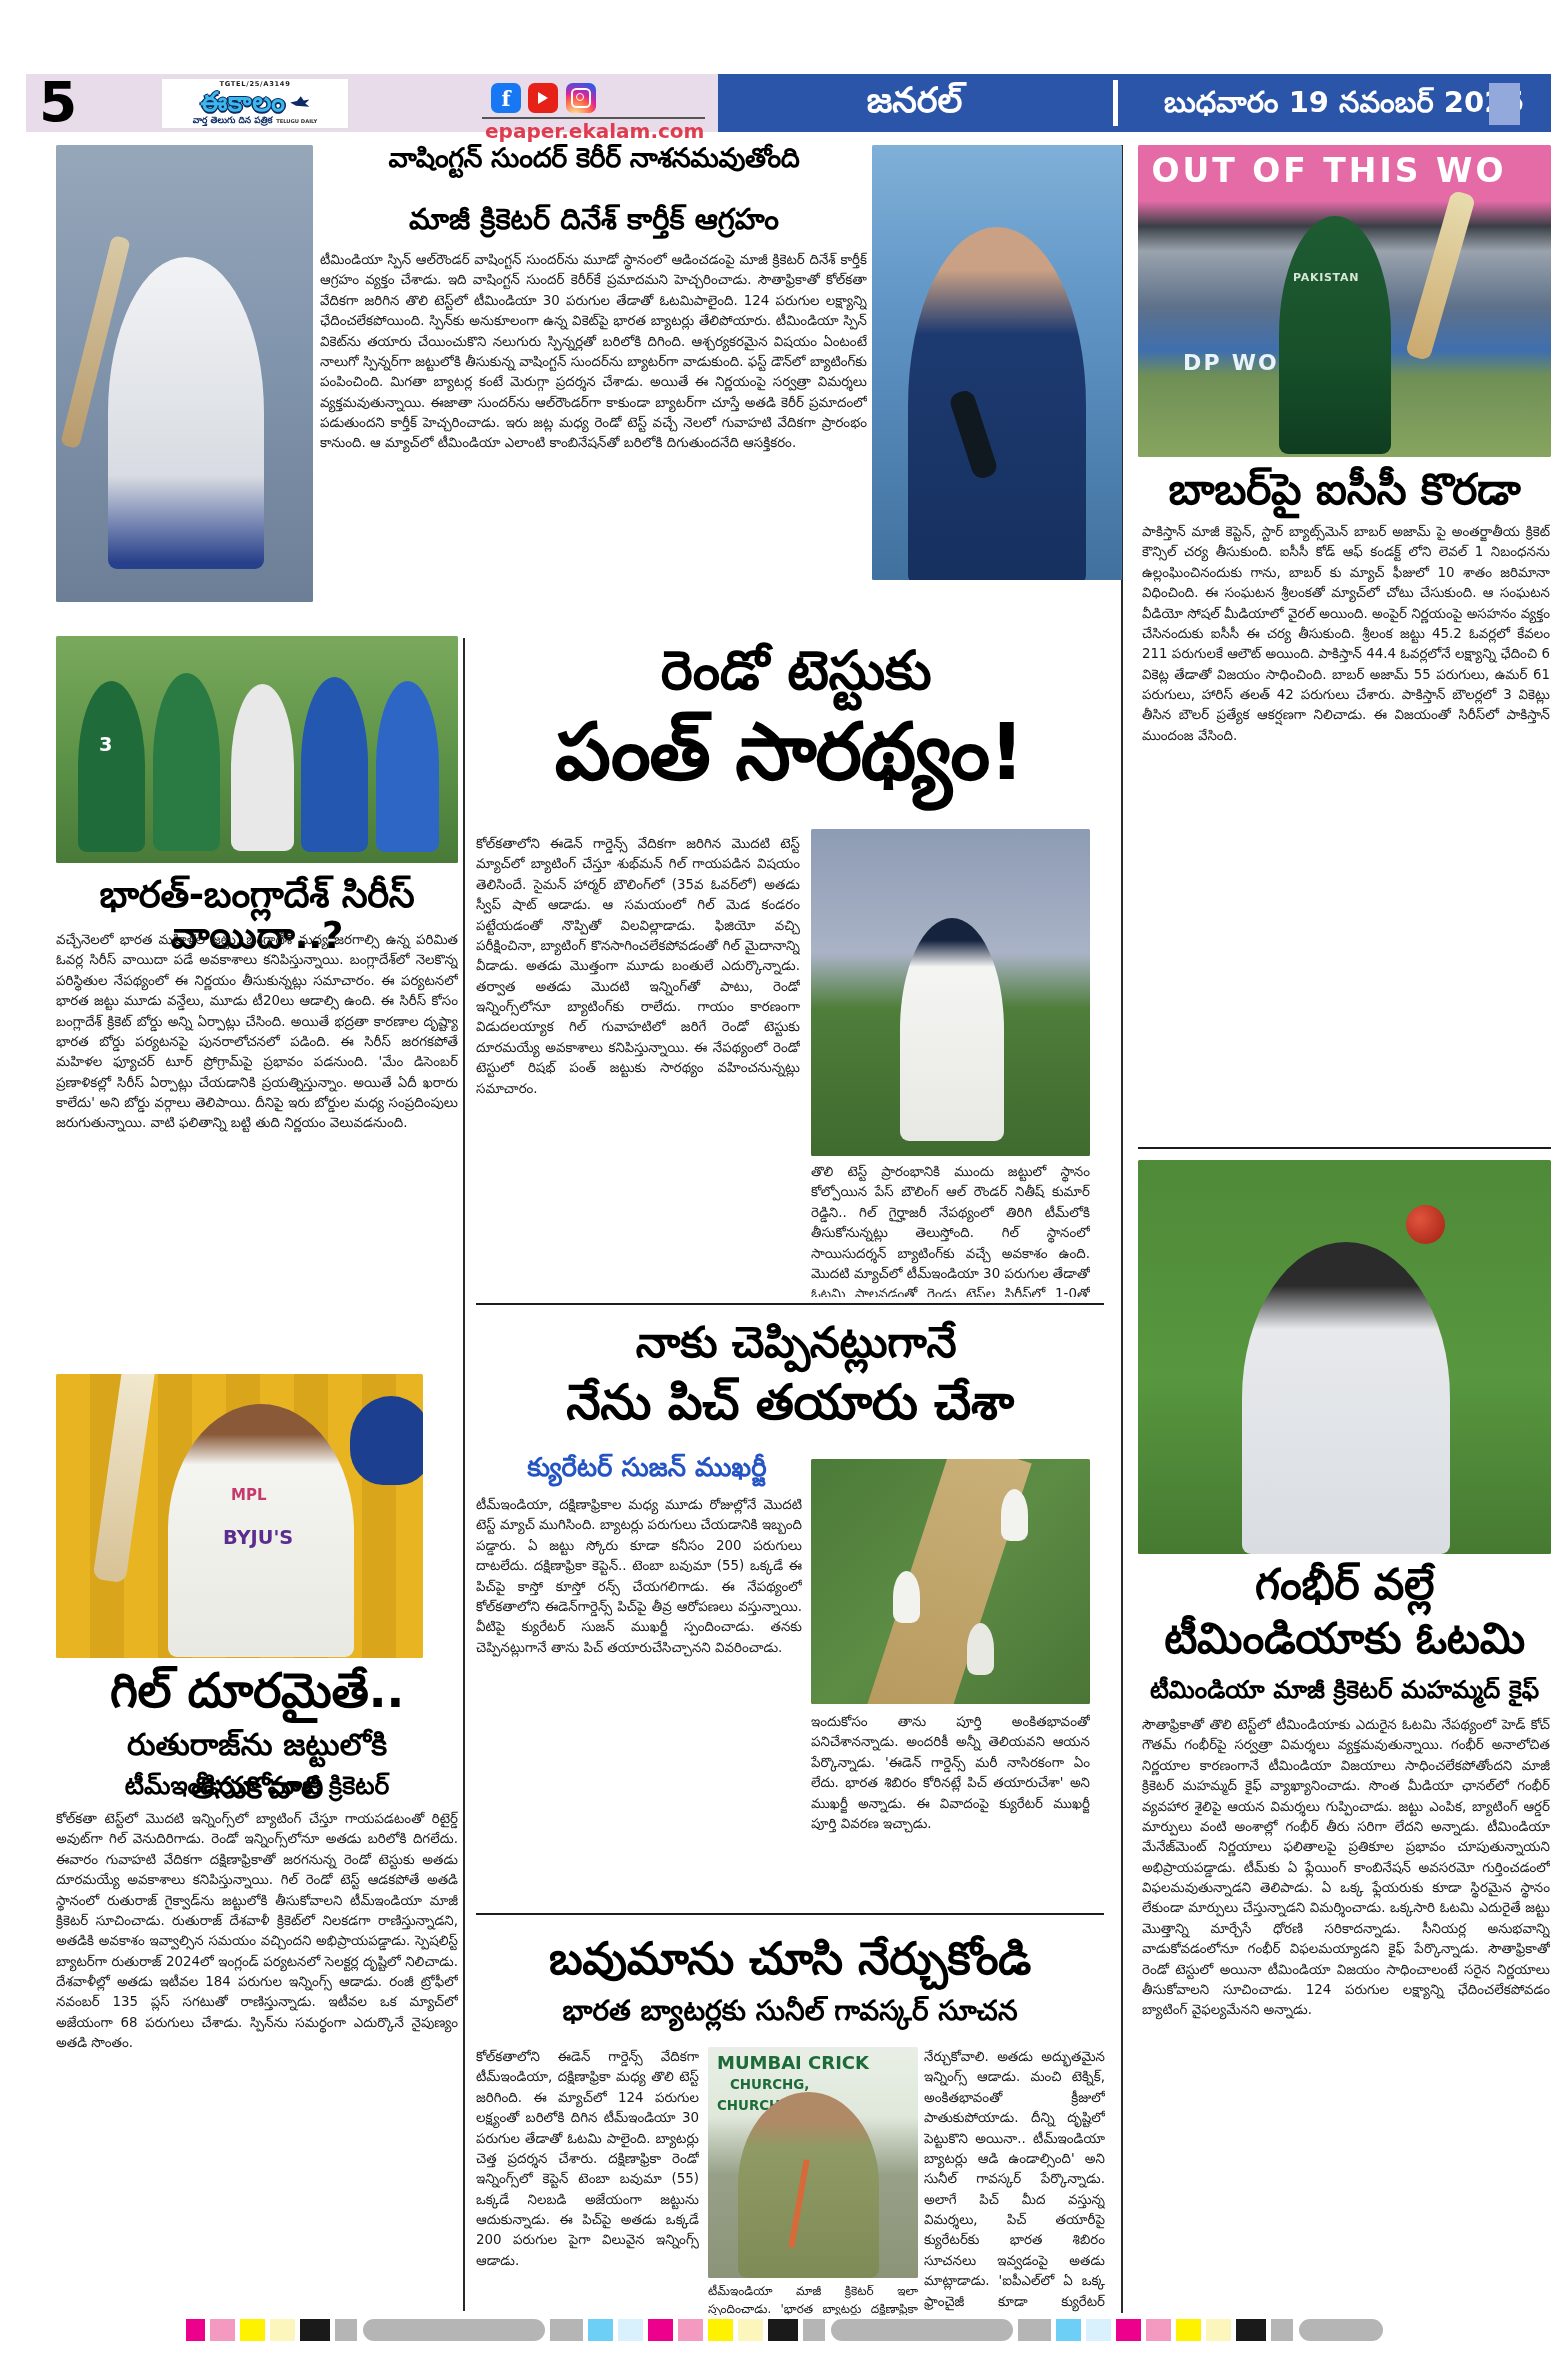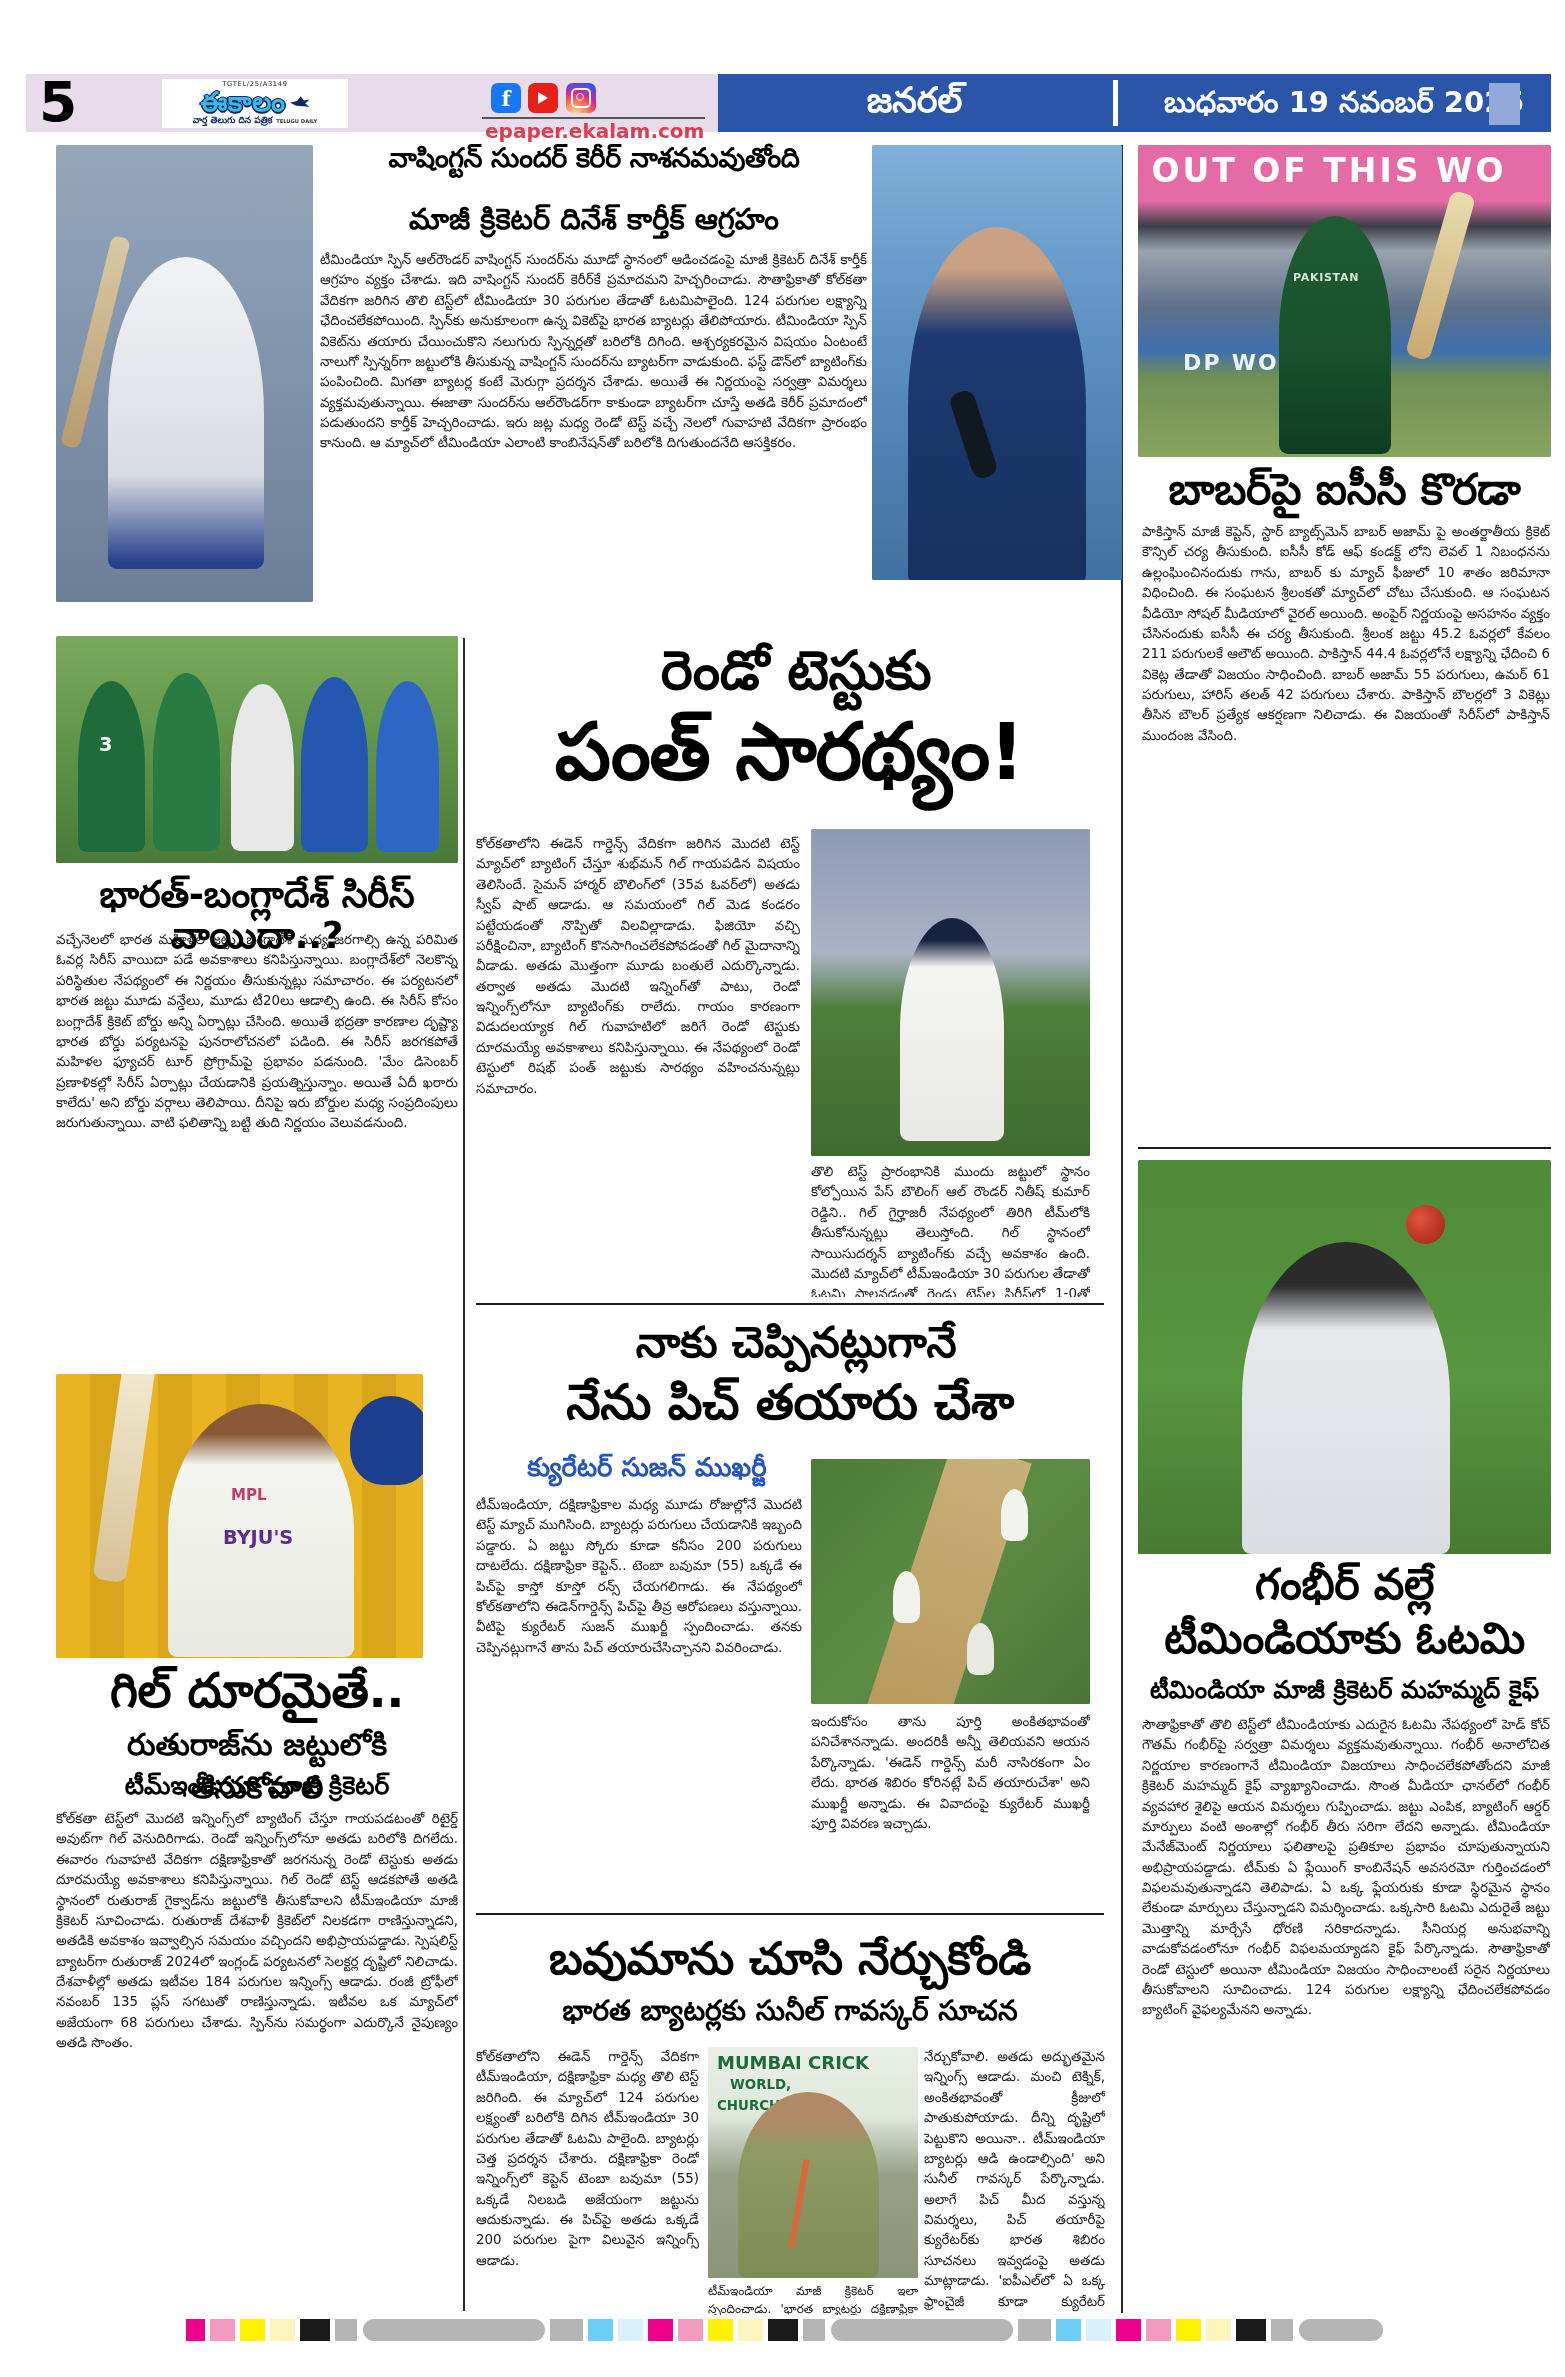--- a/index.html
+++ b/index.html
@@ -13,21 +13,21 @@
   .vrule{width:1.5px;background:#2a2a2a;}
   .hrule{height:2.2px;background:#1c1c1c;}
   .photo{position:absolute;overflow:hidden;border-radius:1.5px;}
   .photo .ov{position:absolute;font-weight:800;white-space:nowrap;}
   
   .pink-bar{background:#e9dcea;}
   .blue-bar{background:#2b55a8;}
   .logo-box{background:#fff;display:flex;flex-direction:column;align-items:center;justify-content:center;box-shadow:0 0 0 0.7px #ddd;}
   .logo-title{font-size:27px;font-weight:900;color:#3cb9ea;
               text-shadow:-1.5px 0 #0d2a63,1.5px 0 #0d2a63,0 -1.5px #0d2a63,0 1.5px #0d2a63;letter-spacing:0.7px;line-height:1;}
-  .logo-reg{font-size:6.7px;color:#222;font-weight:400;letter-spacing:0.7px;}
+  .logo-reg{font-size:6.7px;color:#222;font-weight:700;letter-spacing:0.7px;}
   .logo-tag{font-size:9px;color:#0d2a63;font-weight:800;}
   .icon-sq{width:30px;height:30px;border-radius:6.7px;display:flex;align-items:center;justify-content:center;}
   .fb{background:#1877f2;color:#fff;font-weight:900;font-size:21px;font-family:"DejaVu Serif",serif;}
   .yt{background:#e62117;}
   .yt i{display:block;width:0;height:0;border-left:10.4px solid #fff;border-top:6.7px solid transparent;border-bottom:6.7px solid transparent;}
   .ig{background:radial-gradient(circle at 30% 110%,#fdf497 0%,#fd5949 45%,#d6249f 60%,#285aeb 90%);position:relative;}
   .ig i{display:block;width:16.4px;height:16.4px;border:2.2px solid #fff;border-radius:5.2px;position:relative;}
   .ig i::after{content:"";position:absolute;left:3.7px;top:3.7px;width:6px;height:6px;border:1.9px solid #fff;border-radius:50%;}
   .website{color:#e03c50;font-weight:700;font-size:20px;}
   .section-label{color:#fff;font-weight:900;font-size:35px;}
@@ -145,21 +145,21 @@
     <div class="figure" style="left:82px;top:112px;width:27px;height:52px;background:#f2f2ee;"></div>
     <div class="figure" style="left:156px;top:164px;width:27px;height:52px;background:#e9e9e3;"></div>
   </div>
   <div class="abs body-text" style="left:476px;top:1495px;width:326px;height:410px;">టీమ్ఇండియా, దక్షిణాఫ్రికాల మధ్య మూడు రోజుల్లోనే మొదటి టెస్ట్ మ్యాచ్ ముగిసింది. బ్యాటర్లు పరుగులు చేయడానికి ఇబ్బంది పడ్డారు. ఏ జట్టు స్కోరు కూడా కనీసం 200 పరుగులు దాటలేదు. దక్షిణాఫ్రికా కెప్టెన్.. టెంబా బవుమా (55) ఒక్కడే ఈ పిచ్‌పై కాస్తో కూస్తో రన్స్ చేయగలిగాడు. ఈ నేపథ్యంలో కోల్‌కతాలోని ఈడెన్‌గార్డెన్స్ పిచ్‌పై తీవ్ర ఆరోపణలు వస్తున్నాయి. వీటిపై క్యురేటర్ సుజన్ ముఖర్జీ స్పందించాడు. తనకు చెప్పినట్లుగానే తాను పిచ్ తయారుచేసిచ్చానని వివరించాడు.</div>
   <div class="abs body-text" style="left:811px;top:1712px;width:279px;height:193px;">ఇందుకోసం తాను పూర్తి అంకితభావంతో పనిచేశానన్నాడు. అందరికీ అన్నీ తెలియవని ఆయన పేర్కొన్నాడు. 'ఈడెన్ గార్డెన్స్ మరీ నాసిరకంగా ఏం లేదు. భారత శిబిరం కోరినట్లే పిచ్ తయారుచేశా' అని ముఖర్జీ అన్నాడు. ఈ వివాదంపై క్యురేటర్ ముఖర్జీ పూర్తి వివరణ ఇచ్చాడు.</div>
 
   <div class="abs subhead center" style="left:476px;top:1994px;width:628px;font-size:28px;">భారత బ్యాటర్లకు సునీల్ గావస్కర్ సూచన</div>
   <div class="abs headline center" style="left:476px;top:1934px;width:628px;font-size:45px;">బవుమాను చూసి నేర్చుకోండి</div>
   <div class="photo" style="left:708px;top:2047px;width:210px;height:231px;background:linear-gradient(180deg,#e9efe6 0%,#dfe8db 30%,#98a188 55%,#8b9478 100%);">
     <span class="ov" style="left:9px;top:4.5px;color:#1c6b38;font-size:18px;">MUMBAI CRICK</span>
-    <span class="ov" style="left:22px;top:30px;color:#1c6b38;font-size:13.4px;">WORLD,</span>
+    <span class="ov" style="left:22px;top:30px;color:#1c6b38;font-size:13.4px;">CHURCHG,</span>
     <span class="ov" style="left:9px;top:51px;color:#1c6b38;font-size:13.4px;">CHURCHG</span>
     <div class="figure" style="left:30px;top:45px;width:141px;height:186px;background:linear-gradient(180deg,#b08a66 16%,#8f9a64 30%,#7f8b57 100%);"></div>
     <div style="position:absolute;left:88px;top:112px;width:6px;height:89px;background:#d86a3a;transform:rotate(10deg);"></div>
   </div>
   <div class="abs body-text" style="left:476px;top:2047px;width:223px;height:266px;">కోల్‌కతాలోని ఈడెన్ గార్డెన్స్ వేదికగా టీమ్ఇండియా, దక్షిణాఫ్రికా మధ్య తొలి టెస్ట్ జరిగింది. ఈ మ్యాచ్‌లో 124 పరుగుల లక్ష్యంతో బరిలోకి దిగిన టీమ్ఇండియా 30 పరుగుల తేడాతో ఓటమి పాలైంది. బ్యాటర్లు చెత్త ప్రదర్శన చేశారు. దక్షిణాఫ్రికా రెండో ఇన్నింగ్స్‌లో కెప్టెన్ టెంబా బవుమా (55) ఒక్కడే నిలబడి అజేయంగా జట్టును ఆదుకున్నాడు. ఈ పిచ్‌పై అతడు ఒక్కడే 200 పరుగుల పైగా విలువైన ఇన్నింగ్స్ ఆడాడు.</div>
   <div class="abs body-text" style="left:708px;top:2282px;width:210px;height:33px;font-size:12px;">టీమ్ఇండియా మాజీ క్రికెటర్ ఇలా స్పందించాడు. 'భారత బ్యాటర్లు దక్షిణాఫ్రికా కెప్టెన్ టెంబా బవుమాను చూసి</div>
   <div class="abs body-text" style="left:924px;top:2047px;width:181px;height:266px;">నేర్చుకోవాలి. అతడు అద్భుతమైన ఇన్నింగ్స్ ఆడాడు. మంచి టెక్నిక్, అంకితభావంతో క్రీజులో పాతుకుపోయాడు. దీన్ని దృష్టిలో పెట్టుకొని అయినా.. టీమ్ఇండియా బ్యాటర్లు ఆడి ఉండాల్సింది' అని సునీల్ గావస్కర్ పేర్కొన్నాడు. అలాగే పిచ్ మీద వస్తున్న విమర్శలు, పిచ్ తయారీపై క్యురేటర్‌కు భారత శిబిరం సూచనలు ఇవ్వడంపై అతడు మాట్లాడాడు. 'ఐపీఎల్‌లో ఏ ఒక్క ఫ్రాంచైజీ కూడా క్యురేటర్ విషయంలో జోక్యం చేసుకోదు. పిచ్ తయారుచేసివ్వాలో సూచించదు. క్యురేటర్ స్వతంత్రంగా విధులు నిర్వహిస్తాడు. హోం ఫ్రాంచైజీకి అభిమాని అయితే మాత్రం వారికి అనుకూలంగా పిచ్‌ను తయారుచేస్తాడు. అది కూడా అతని ఇష్టప్రకారమే' అని సునీల్ గావస్కర్ అన్నాడు.</div>
 
   <div class="photo" style="left:1138px;top:1160px;width:413px;height:394px;background:linear-gradient(180deg,#4f8a38 0%,#58963f 55%,#467a31 100%);">
     <div class="figure" style="left:104px;top:82px;width:208px;height:312px;background:linear-gradient(180deg,#2b2b2b 14%,#e7e9ec 28%,#d9dde2 100%);"></div>

